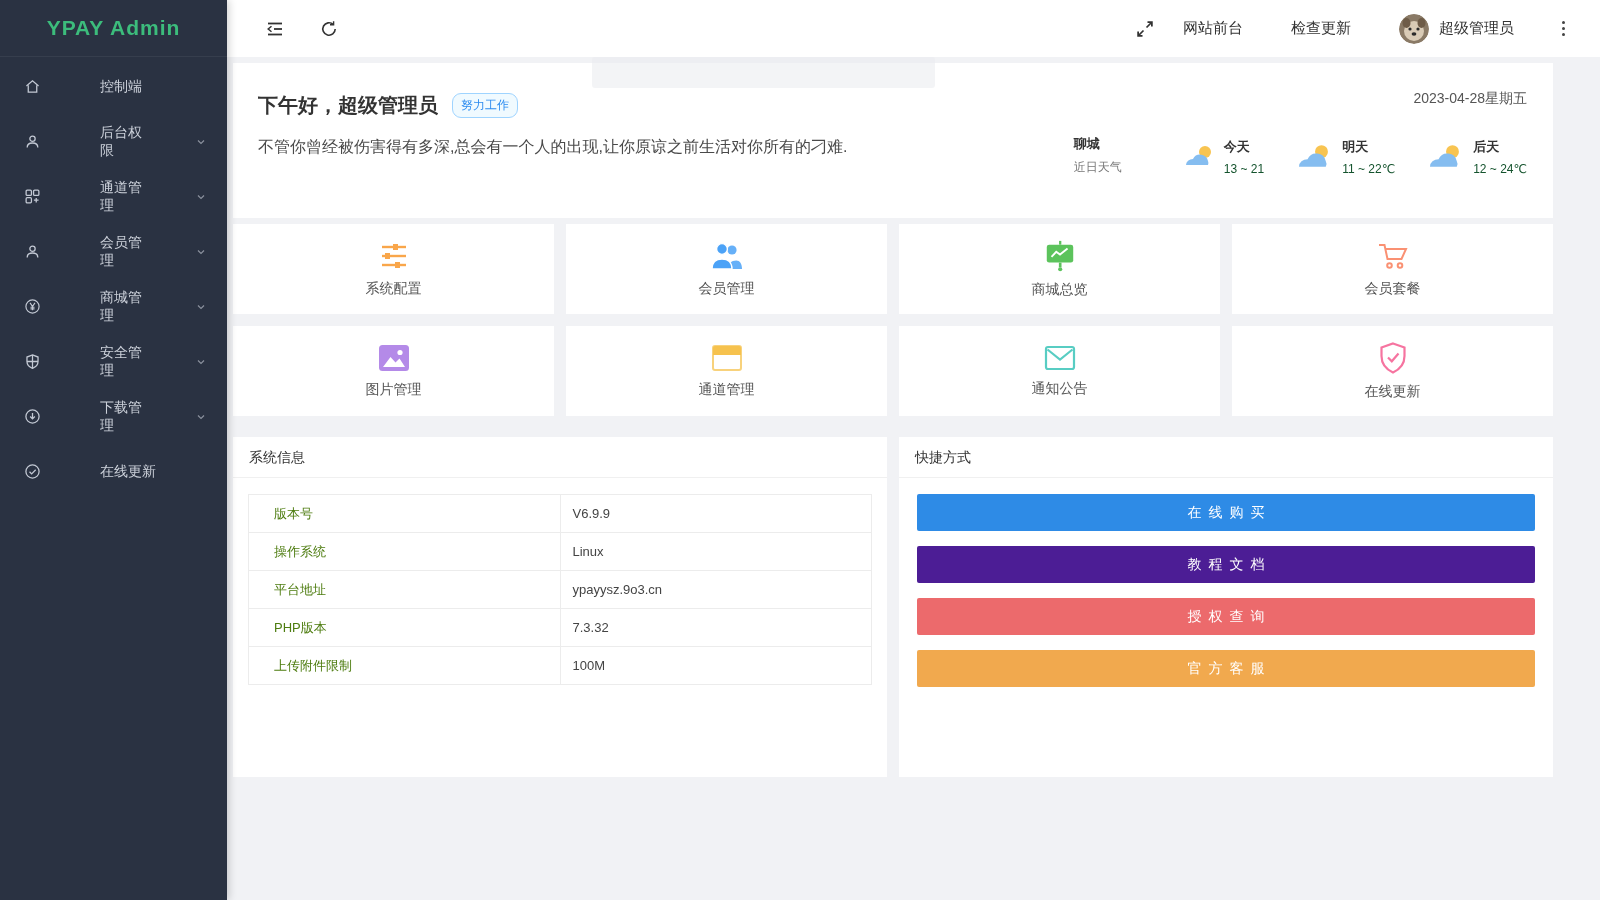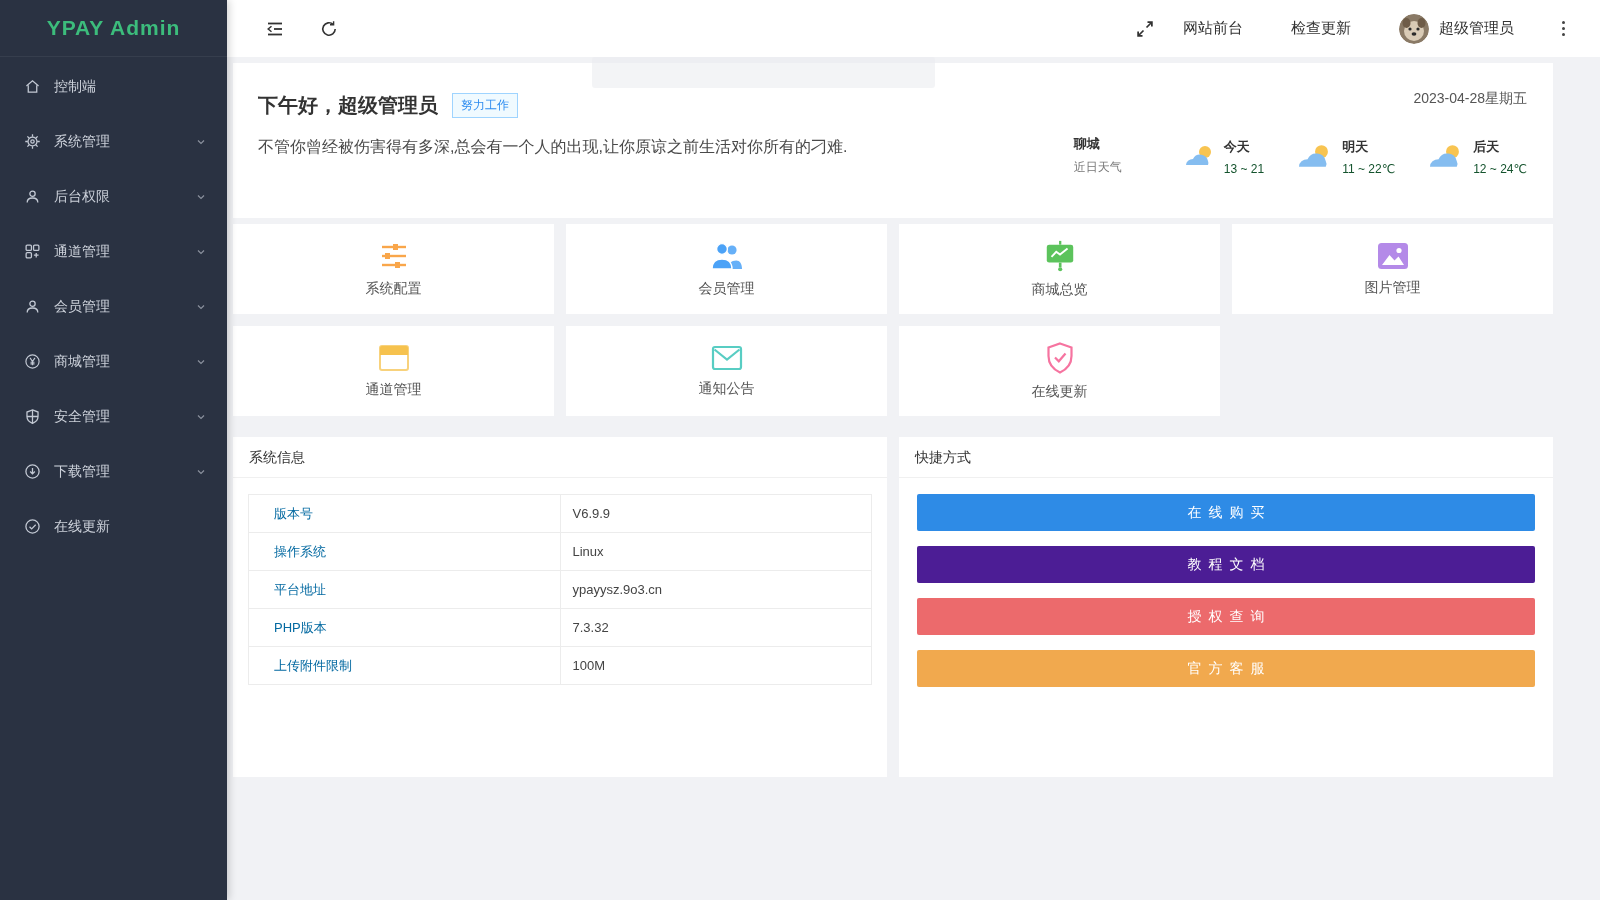--- a/index.html
+++ b/index.html
@@ -3,21 +3,21 @@
 <meta charset="utf-8">
 <style>
   * { margin:0; padding:0; box-sizing:border-box; }
   html,body { width:1600px; height:900px; overflow:hidden; }
   body { font-family:"Liberation Sans","DejaVu Sans",sans-serif; background:#f1f2f5; position:relative; }
 
   
   .sidebar { position:absolute; left:0; top:0; width:227px; height:900px; background:#2a3242; box-shadow:2px 0 8px rgba(0,0,0,.18); z-index:5; }
   .logo { height:57px; display:flex; align-items:center; justify-content:center; font-size:21px; font-weight:bold; letter-spacing:1px; color:#3cbc7c; border-bottom:1px solid rgba(255,255,255,.06); }
   .nav { padding-top:2px; }
-  .nav-item { height:55px; display:flex; align-items:center; padding:0 20px 0 24px; color:#ccd1da; font-size:14px; cursor:pointer; }
+  .nav-item { height:55px; display:flex; align-items:center; padding:0 20px 0 24px; color:#ccd1da; font-size:14px; cursor:pointer;gap:46px; }
   .nav-item .nicon { width:17px; height:17px; margin-right:13px; flex:0 0 17px; display:flex; align-items:center; justify-content:center; }
   .nav-item .nlabel { flex:1; }
   .nav-item .chev { width:12px; height:12px; opacity:.75; }
   .nav svg { display:block; }
 
   
   .header { position:absolute; left:227px; top:0; width:1373px; height:57px; background:#fff; display:flex; align-items:center; }
   .hicon { width:20px; height:20px; margin-left:38px; cursor:pointer; }
   .hicon.refresh { margin-left:34px; }
   .header-right { margin-left:auto; display:flex; align-items:center; }
@@ -25,21 +25,21 @@
   .hlink { font-size:15px; color:#333; margin-right:48px; cursor:pointer; }
   .avatar { width:30px; height:30px; border-radius:50%; overflow:hidden; margin-right:10px; cursor:pointer; flex:0 0 30px; }
   .username { font-size:15px; color:#333; margin-right:40px; cursor:pointer; }
   .kebab { width:18px; height:20px; margin-right:28px; cursor:pointer; display:flex; flex-direction:column; align-items:center; justify-content:center; gap:3px; }
   .kebab i { width:3px; height:3px; border-radius:50%; background:#444; }
 
   
   .greeting-card { position:absolute; left:233px; top:63px; width:1320px; height:155px; background:#fff; }
   .greet-row { position:absolute; left:25px; top:29px; display:flex; align-items:center; }
   .greet-title { font-size:20px; font-weight:bold; color:#333; }
-  .greet-badge { margin-left:14px; font-size:12px; color:#2d8cf0; background:#f0faff; border:1px solid #9fd4ff; border-radius:0; padding:3px 8px; }
+  .greet-badge { margin-left:14px; font-size:12px; color:#2d8cf0; background:#f0faff; border:1px solid #9fd4ff; border-radius:9px; padding:3px 8px; }
   .greet-quote { position:absolute; left:25px; top:74px; font-size:16px; color:#4a4a4a; }
   .greet-date { position:absolute; right:26px; top:27px; font-size:14px; color:#555; }
   .weather { position:absolute; right:26px; top:72px; display:flex; align-items:flex-end; }
   .wcity { margin-right:28px; }
   .wcity .c1 { font-size:13px; font-weight:bold; color:#333; margin-bottom:6px; }
   .wcity .c2 { font-size:12px; color:#777; }
   .wday { display:flex; align-items:center; margin-left:30px; }
   .wday svg { margin-right:8px; }
   .wd1 { font-size:13px; font-weight:bold; color:#333; margin-bottom:6px; }
   .wd2 { font-size:12px; color:#14532d; }
@@ -53,21 +53,21 @@
 
   
   .panel { position:absolute; top:437px; width:654px; height:340px; background:#fff; }
   .panel.sysinfo { left:233px; }
   .panel.quick { left:899px; }
   .panel-hd { height:41px; line-height:41px; padding-left:16px; font-size:14px; color:#333; border-bottom:1px solid #f0f0f0; }
   .panel-bd { padding:16px 15px; }
 
   table.info { width:100%; border-collapse:collapse; }
   table.info td { border:1px solid #ececec; height:38px; font-size:13px; }
-  td.ilabel { width:50%; padding-left:25px; color:#0369a1; }
+  td.ilabel { width:50%; padding-left:25px; color:#4d7c0f; }
   td.ivalue { padding-left:12px; color:#444; }
 
   .panel.quick .panel-bd { padding:16px 18px; }
   .qbtn { width:100%; height:37px; border:none; border-radius:2px; color:#fff; font-size:14px; letter-spacing:7px; text-indent:7px; margin-bottom:15px; cursor:pointer; display:block; font-family:inherit; }
 </style>
 </head>
 <body>
 
 <aside class="sidebar">
   <div class="logo">YPAY Admin</div>
@@ -76,33 +76,20 @@
     <div class="nav-item">
       <span class="nicon">
         <svg width="17" height="17" viewBox="0 0 16 16" fill="none" stroke="#c3c9d4" stroke-width="1.2">
             <path d="M2.3 7.6 L8 2.7 L13.7 7.6"></path>
             <path d="M4 6.8 V13.2 H12 V6.8"></path>
           </svg>
       </span>
       <span class="nlabel">控制端</span>
     </div>
 
-    <div class="nav-item">
-      <span class="nicon">
-        <svg width="17" height="17" viewBox="0 0 16 16" fill="none" stroke="#c3c9d4" stroke-width="1.2">
-            <circle cx="8" cy="8" r="4.2"></circle>
-            <circle cx="8" cy="8" r="1.6"></circle>
-            <path d="M8 1.2V3.6M8 12.4V14.8M1.2 8H3.6M12.4 8H14.8M3.2 3.2l1.7 1.7M11.1 11.1l1.7 1.7M12.8 3.2l-1.7 1.7M4.9 11.1l-1.7 1.7"></path>
-          </svg>
-      </span>
-      <span class="nlabel">系统管理</span>
-      <svg class="chev" viewBox="0 0 16 16" fill="none" stroke="#aab0bb" stroke-width="1.6">
-          <path d="M4 6 L8 10 L12 6"></path>
-        </svg>
-    </div>
 
     <div class="nav-item">
       <span class="nicon">
         <svg width="17" height="17" viewBox="0 0 16 16" fill="none" stroke="#c3c9d4" stroke-width="1.2">
             <circle cx="8" cy="5.4" r="2.5"></circle>
             <path d="M3 13.6 C3 10.6 5 9.4 8 9.4 C11 9.4 13 10.6 13 13.6"></path>
           </svg>
       </span>
       <span class="nlabel">后台权限</span>
       <svg class="chev" viewBox="0 0 16 16" fill="none" stroke="#aab0bb" stroke-width="1.6">
@@ -310,20 +297,28 @@
     <svg width="34" height="34" viewBox="0 0 36 36">
         <rect x="17" y="2" width="2.4" height="4" fill="#5cc35c"></rect>
         <rect x="4" y="6" width="28" height="19" rx="2.5" fill="#5cc35c"></rect>
         <polyline points="9,19 14,13.5 18,16.5 26,10" fill="none" stroke="#fff" stroke-width="2"></polyline>
         <rect x="16.8" y="25" width="2.8" height="5" fill="#5cc35c"></rect>
         <circle cx="18.2" cy="32" r="2.2" fill="#5cc35c"></circle>
       </svg>
     <span class="slabel">商城总览</span>
   </div>
 
+  <div class="scard">
+    <svg width="34" height="32" viewBox="0 0 34 32" fill="none" stroke="#fa9173" stroke-width="2">
+        <path d="M3 5 H8.5 L11.5 19 H25.5 L30 9 H10"></path>
+        <circle cx="13.5" cy="25.5" r="2.3"></circle>
+        <circle cx="24" cy="25.5" r="2.3"></circle>
+      </svg>
+    <span class="slabel">会员套餐</span>
+  </div>
 
   <div class="scard">
     <svg width="34" height="30" viewBox="0 0 34 30">
         <rect x="2" y="2" width="30" height="26" rx="3.5" fill="#b48ae8"></rect>
         <circle cx="23" cy="9.5" r="2.6" fill="#fff"></circle>
         <path d="M6 24 L13.5 14 L18.5 19.5 L22.5 15.5 L28 24 Z" fill="#fff"></path>
       </svg>
     <span class="slabel">图片管理</span>
   </div>
 

